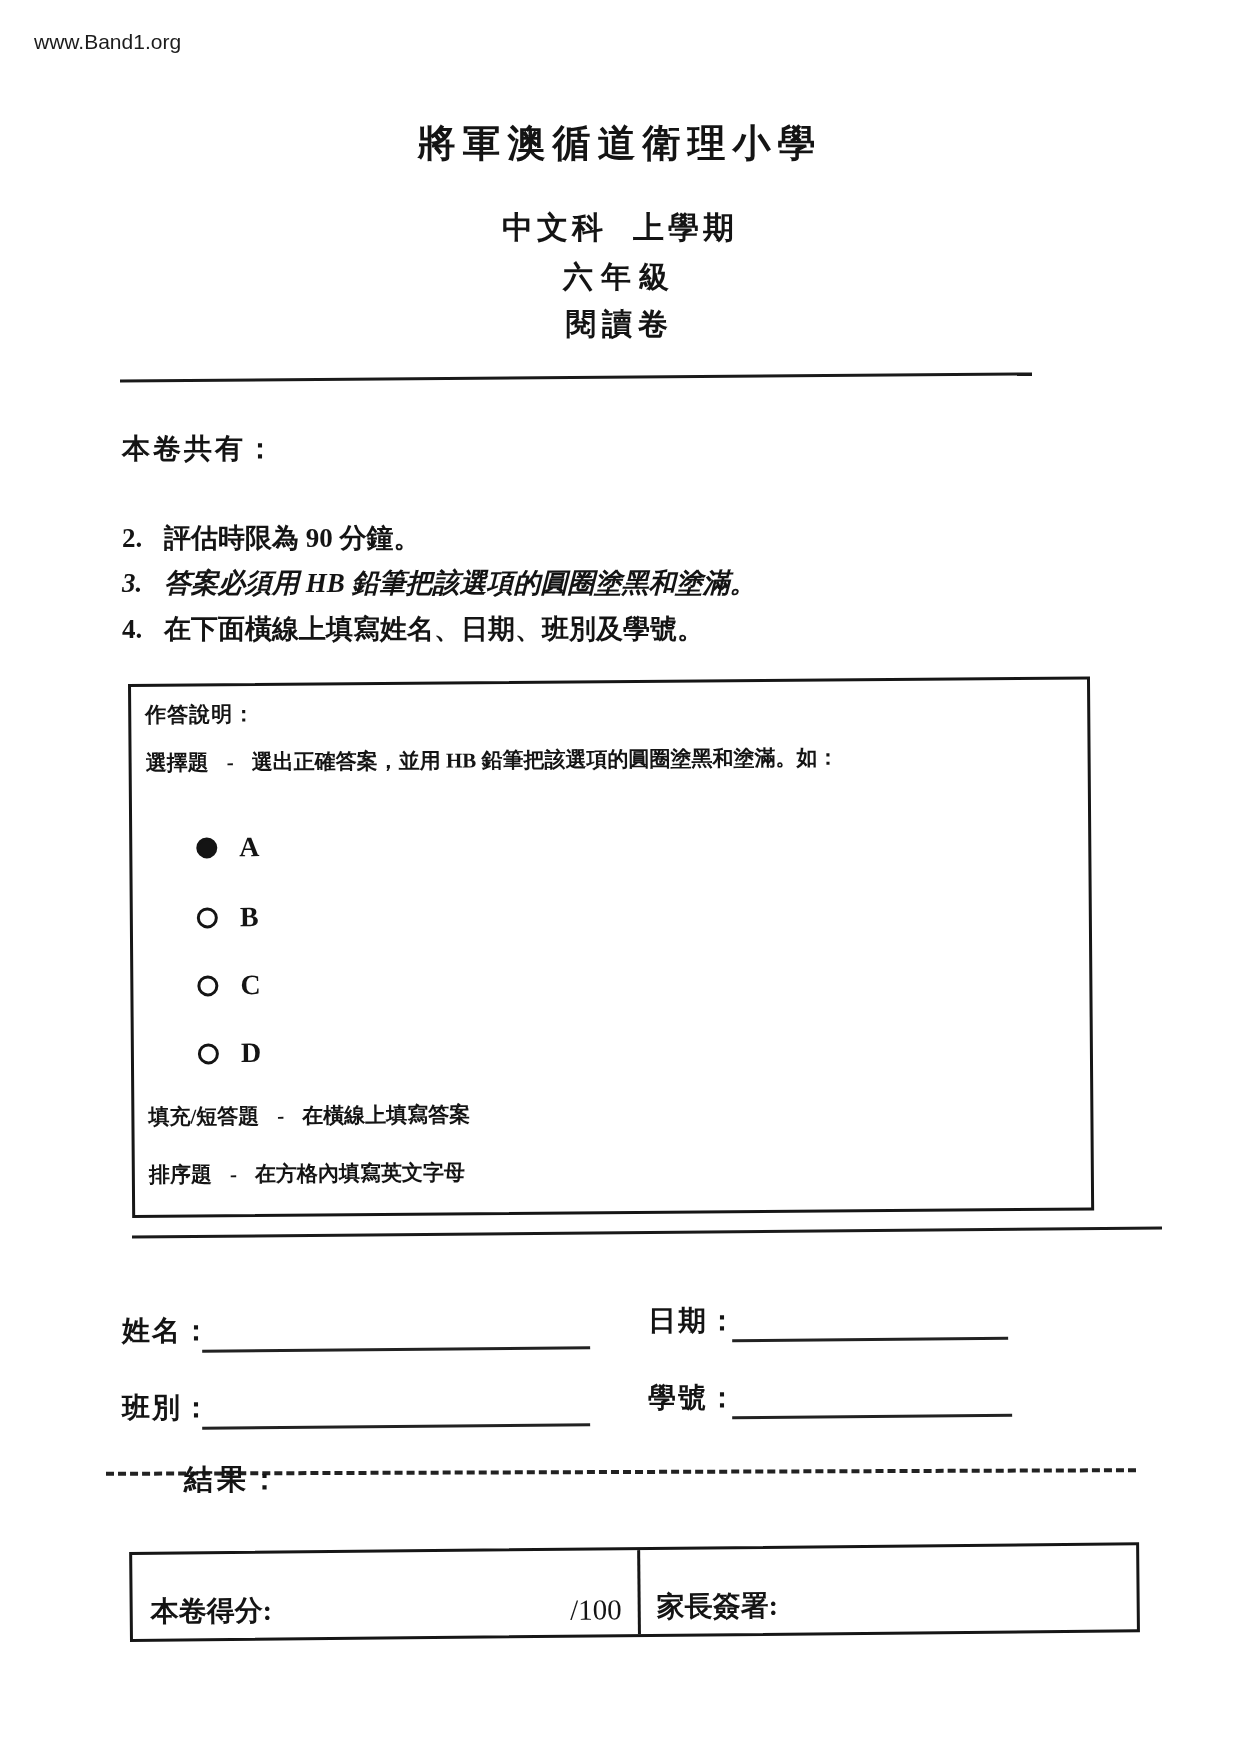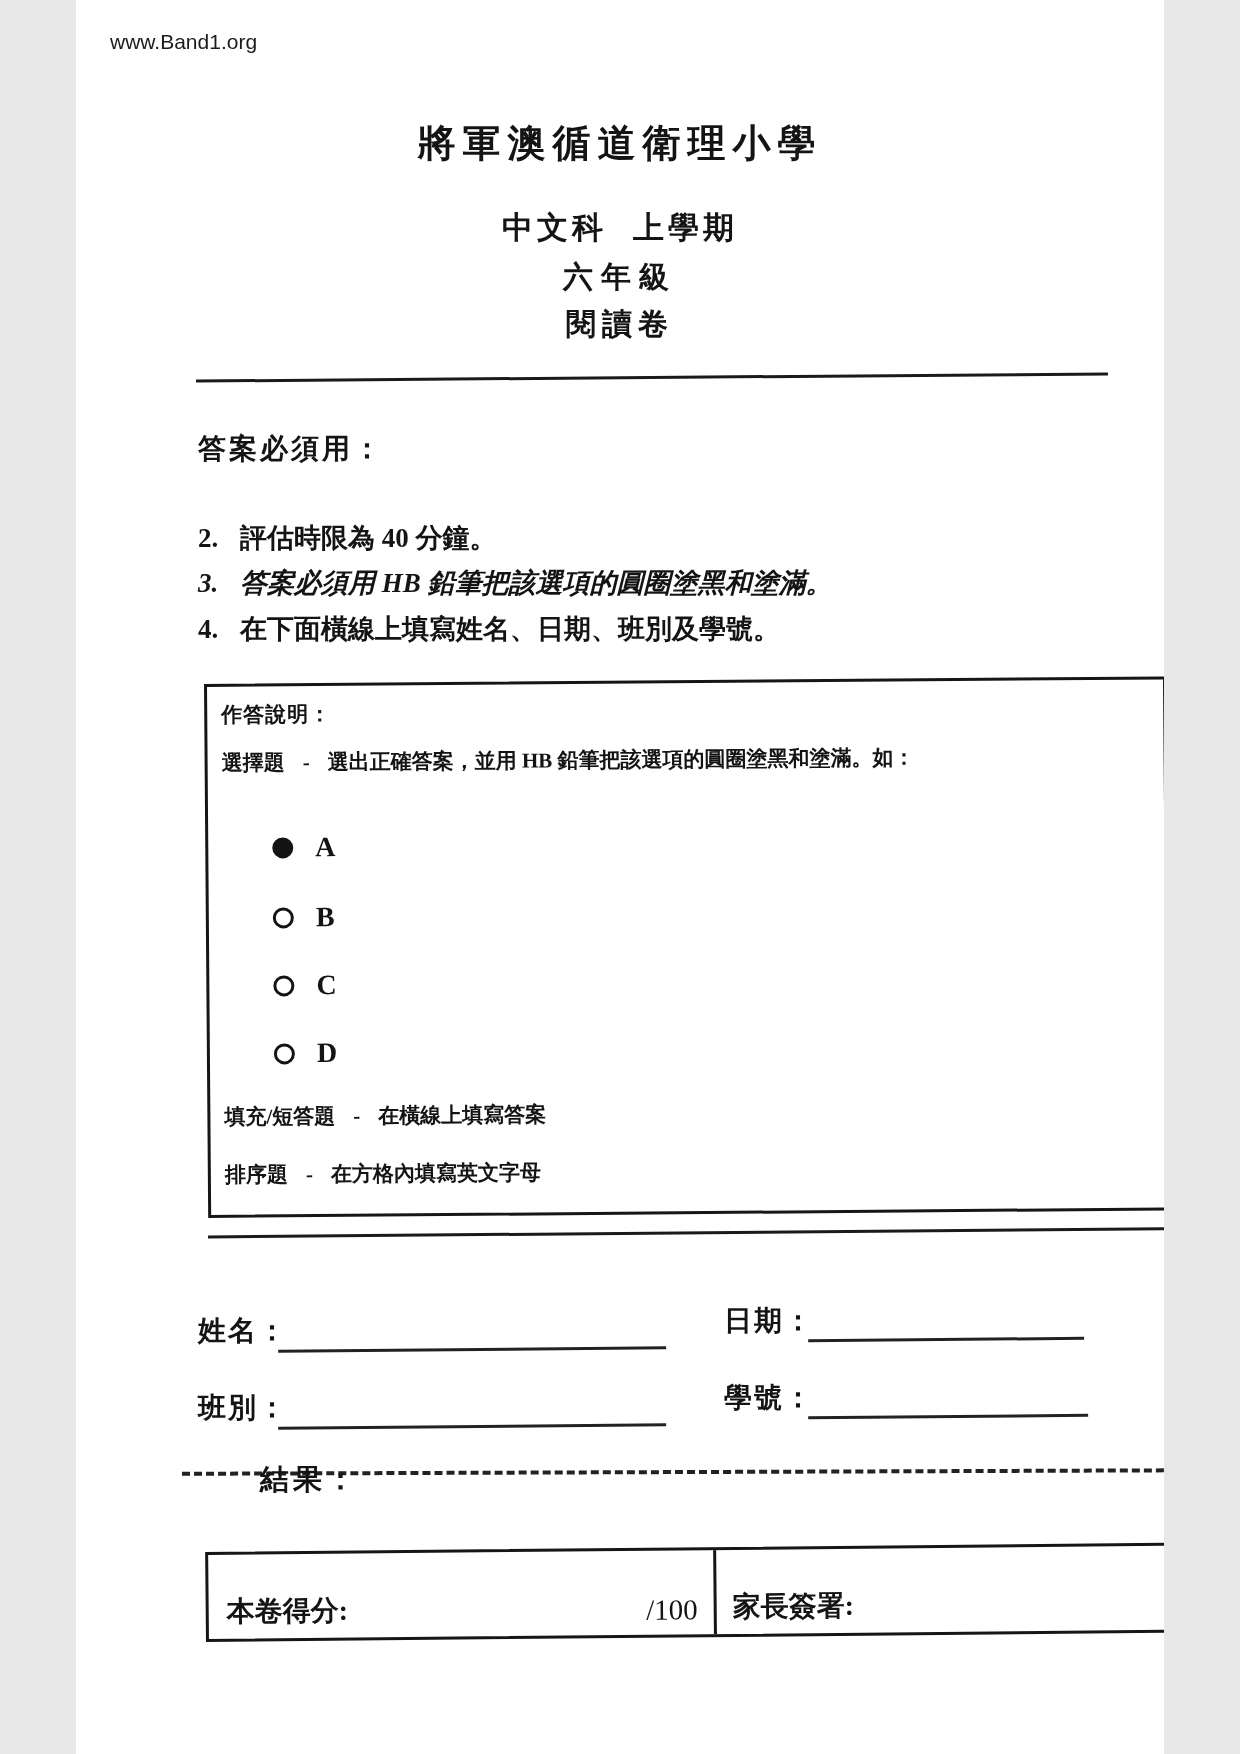--- a/index.html
+++ b/index.html
@@ -1,18 +1,18 @@
 <!DOCTYPE html>
 <html><head>
 <meta charset="utf-8">
 <style>
   html, body { margin: 0; padding: 0; background: #e8e8e8; }
   .page {
     position: relative;
-    width: 1088px;
+    width: 1240px;
     height: 1754px;
     margin: 0 auto;
     background: #ffffff;
     font-family: "Liberation Serif", "DejaVu Serif", serif;
     color: #141414;
     overflow: hidden;
   }
   .abs { position: absolute; }
   .center { left: 0; right: 0; text-align: center; }
 
@@ -108,24 +108,24 @@
   <div class="abs center subjline">
     <span>中文科</span><span class="term">上學期</span>
   </div>
 
   <div class="abs center grade">六年級</div>
 
   <div class="abs center papertitle">閱讀卷</div>
 
   <div class="abs hr1"></div>
 
-  <div class="abs notes-heading">答案必須用：</div>
+  <div class="abs notes-heading">本卷共有：</div>
 
   <div class="abs note n2">
-    <span class="nnum">2.</span><span class="ntext">評估時限為 40 分鐘。</span>
+    <span class="nnum">2.</span><span class="ntext">評估時限為 90 分鐘。</span>
   </div>
   <div class="abs note n3">
     <span class="nnum">3.</span><span class="ntext">答案必須用 HB 鉛筆把該選項的圓圈塗黑和塗滿。</span>
   </div>
   <div class="abs note n4">
     <span class="nnum">4.</span><span class="ntext">在下面橫線上填寫姓名、日期、班別及學號。</span>
   </div>
 
   <div class="abs instr-box">
     <div class="abs ib-heading">作答說明：</div>

